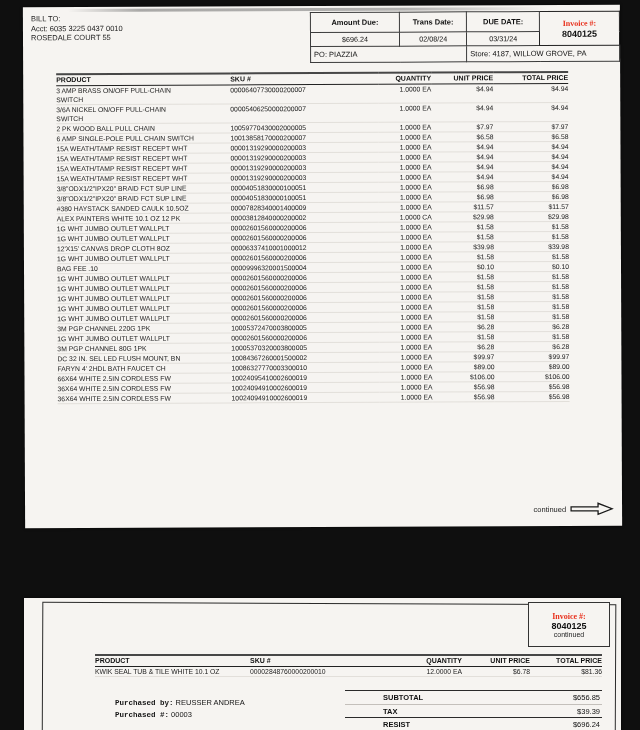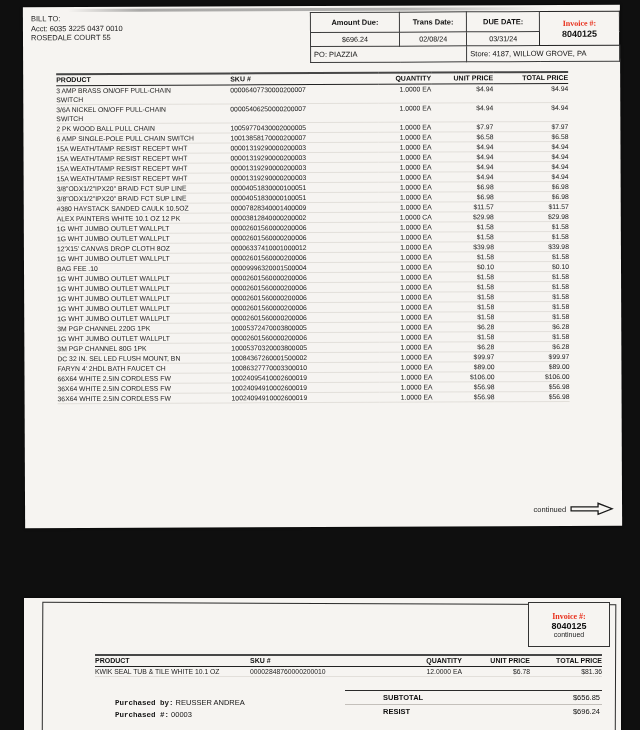--- a/index.html
+++ b/index.html
@@ -468,18 +468,22 @@
   <div class="purchased">
     <div><b>Purchased by:</b> <span>REUSSER ANDREA</span></div>
     <div><b>Purchased #:</b> <span>00003</span></div>
   </div>
 
   <div class="totals">
     <div class="trow sub">
       <span class="tl">SUBTOTAL</span>
       <span>$656.85</span>
     </div>
+    <div class="trow tax">
+      <span class="tl">TAX</span>
+      <span>$39.39</span>
+    </div>
     <div class="trow">
       <span class="tl">RESIST</span>
       <span>$696.24</span>
     </div>
   </div>
 </div>
 
 </body></html>

